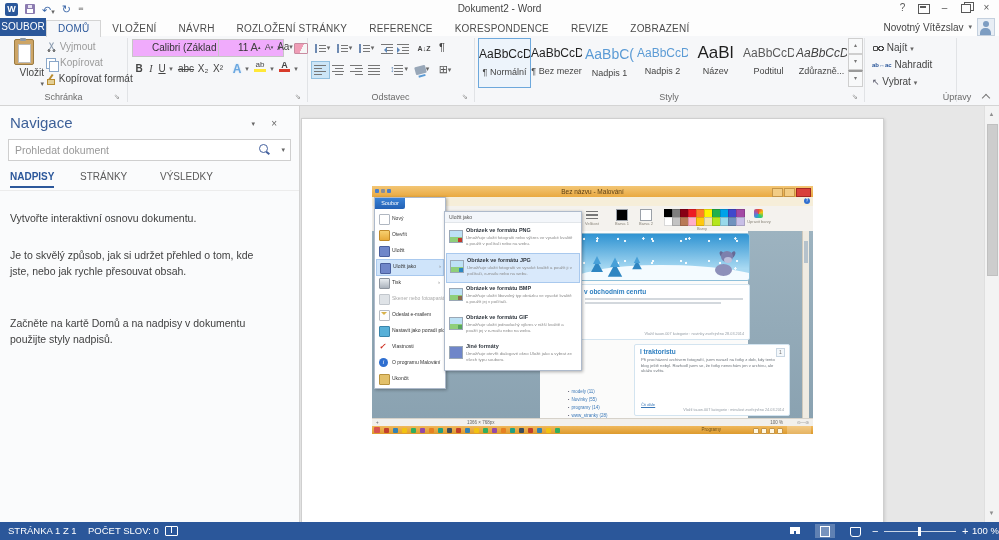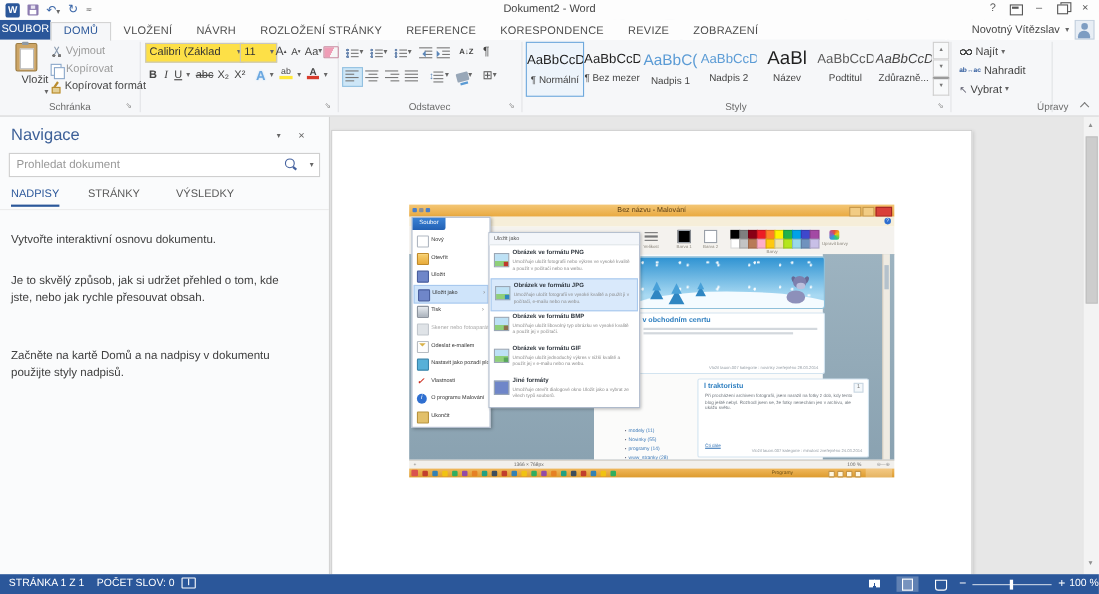--- a/index.html
+++ b/index.html
@@ -47,21 +47,21 @@
   .car{color:#666;font-size:7px;vertical-align:middle}
   .ic{display:inline-block;vertical-align:middle}
   .ic-cut{width:11px;height:10px;position:relative;background:radial-gradient(circle at 3px 8.5px,#777 1.3px,transparent 1.7px),radial-gradient(circle at 8px 8.5px,#777 1.3px,transparent 1.7px)}
   .ic-cut:before,.ic-cut:after{content:"";position:absolute;left:5px;top:0;width:1px;height:8px;background:#8899ad}
   .ic-cut:before{transform:rotate(30deg)}.ic-cut:after{transform:rotate(-30deg)}
   .ic-copy{width:8px;height:9px;border:1px solid #8aa7c9;background:#fff;position:relative;margin-right:4px}
   .ic-copy:after{content:"";position:absolute;left:2px;top:2px;width:8px;height:9px;border:1px solid #8aa7c9;background:#fff}
   .ic-paint{width:10px;height:10px;position:relative}
   .ic-paint:before{content:"";position:absolute;left:4px;top:0;width:2px;height:6px;background:#b98c2f;transform:rotate(35deg)}
   .ic-paint:after{content:"";position:absolute;left:1px;top:5px;width:6px;height:4px;background:#e3cf96;border:1px solid #b98c2f}
-  .inpbox{position:absolute;top:3px;height:16px;background:#fde047;border:1px solid #c6c6c6;font-size:10px;color:#333;line-height:16px;padding:0 3px;white-space:nowrap}
+  .inpbox{position:absolute;top:3px;height:16px;background:#f0abfc;border:1px solid #c6c6c6;font-size:10px;color:#333;line-height:16px;padding:0 19px;white-space:nowrap}
   .inpbox .car{position:absolute;right:2px;top:0;line-height:16px}
   .fbtn{position:absolute;height:16px;line-height:16px;text-align:center;color:#444}
   .fbtn.sel{background:#cde6f7;border:1px solid #92c0e0;line-height:14px}
   .ic-l3{width:13px;height:11px;background:
     radial-gradient(circle at 2px 2.5px,#6a87b0 1.1px,transparent 1.5px),
     radial-gradient(circle at 2px 5.5px,#6a87b0 1.1px,transparent 1.5px),
     radial-gradient(circle at 2px 8.5px,#6a87b0 1.1px,transparent 1.5px),
     linear-gradient(#777,#777) 5px 2px/7px 1px,
     linear-gradient(#777,#777) 5px 5px/7px 1px,
     linear-gradient(#777,#777) 5px 8px/7px 1px;background-repeat:no-repeat}
@@ -101,21 +101,21 @@
   .nav-title{position:absolute;left:10px;top:8px;font-size:15px;color:#3d6098}
   .nav-ctr{position:absolute;top:12px;font-size:10px;color:#666}
   .nav-search{position:absolute;left:8px;top:33px;width:281px;height:20px;background:#fff;border:1px solid #cfcfcf}
   .nav-search input{position:absolute;left:4px;top:1px;width:230px;height:16px;border:0;outline:none;font-size:10.5px;color:#444;background:transparent;font-family:"Liberation Sans",sans-serif}
   .nav-search input::placeholder{color:#999}
   .mag{position:absolute;right:22px;top:4px;width:7px;height:7px;border:1.5px solid #44619e;border-radius:50%}
   .mag:after{content:"";position:absolute;left:6px;top:7px;width:4px;height:1.5px;background:#44619e;transform:rotate(40deg)}
   .nav-search .car{position:absolute;right:5px;top:6px}
   .ntabs{position:absolute;left:0;top:62px;width:299px;height:22px;border-bottom:1px solid #ececec}
   .ntab{position:absolute;top:3px;font-size:10px;color:#595959;padding-bottom:4px}
-  .ntab.active{color:#2b579a;font-weight:normal;border-bottom:2px solid #2b579a}
+  .ntab.active{color:#2b579a;font-weight:bold;border-bottom:2px solid #2b579a}
   .npar{position:absolute;left:10px;width:252px;font-size:10.5px;color:#404040;line-height:1.5}
   
   .docarea{position:absolute;left:300px;top:106px;width:685px;height:416px;background:#e7e7e7;overflow:hidden}
   .page{position:absolute;left:1px;top:12px;width:581px;height:404px;background:#fff;border:1px solid #cfcfcf;box-shadow:1px 1px 3px rgba(0,0,0,.12)}
   .vscroll{position:absolute;right:0;top:106px;width:14px;height:416px;background:#f3f3f3;border-left:1px solid #dfdfdf;z-index:3}
   .vbtn{position:absolute;left:0;width:13px;height:15px;text-align:center;font-size:6px;color:#8f8f8f;line-height:15px}
   .vthumb{position:absolute;left:2px;top:18px;width:9px;height:150px;background:#cdcdcd;border:1px solid #c0c0c0}
   
   .statusbar{position:absolute;left:0;top:522px;width:999px;height:18px;background:#2b579a;color:#fff;font-size:9.5px;z-index:7}
   .sb-item{position:absolute;top:0;line-height:18px;white-space:nowrap}

